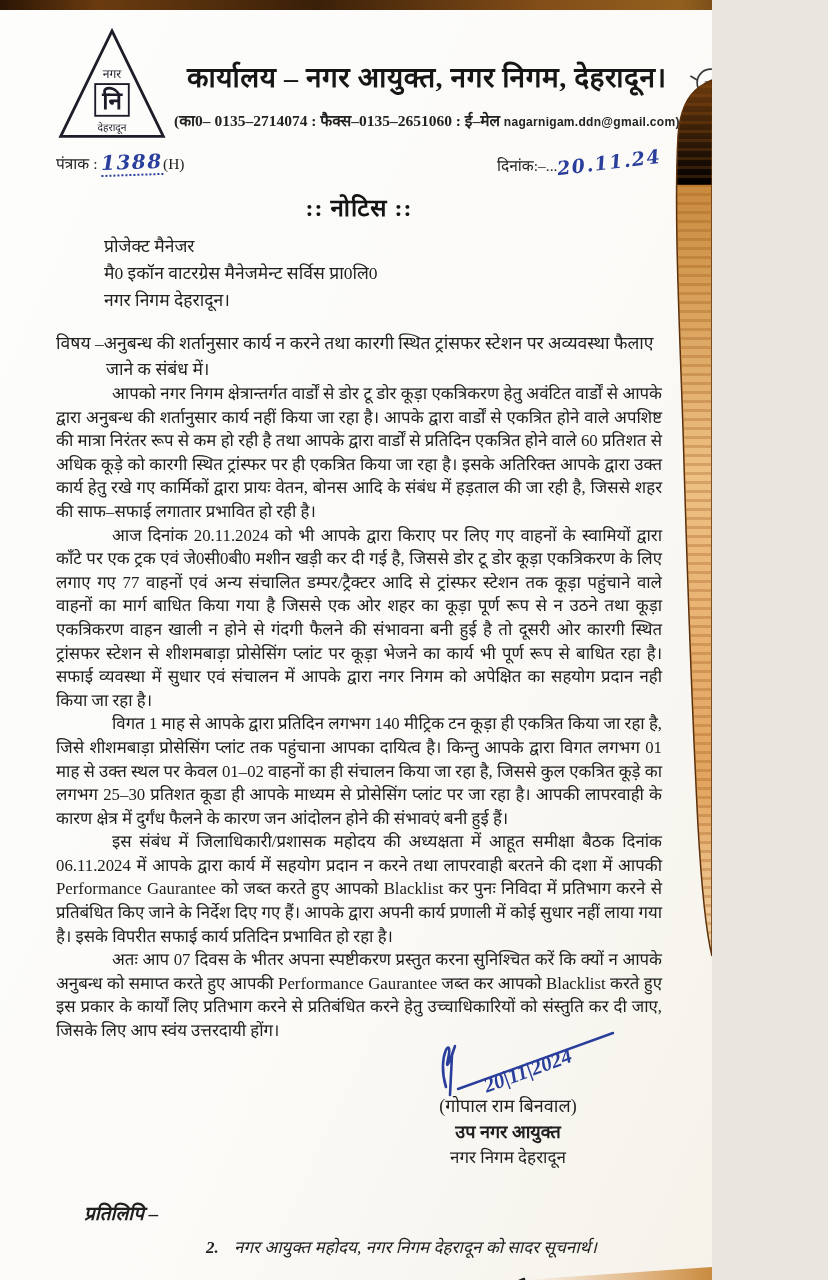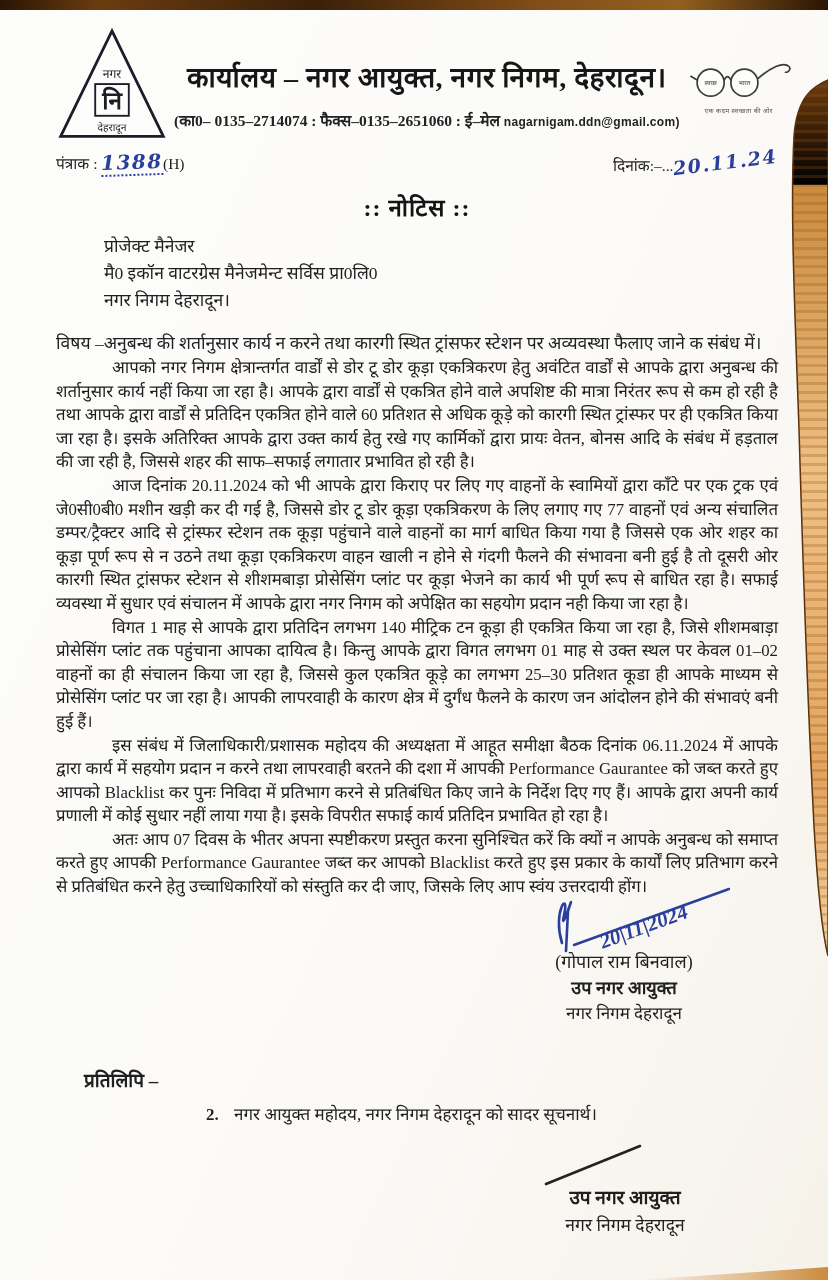--- a/index.html
+++ b/index.html
@@ -1,18 +1,18 @@
 <!DOCTYPE html>
 <html lang="hi"><head>
 <meta charset="utf-8">
 <style>
   html,body{margin:0;padding:0;}
   body{width:828px;height:1280px;overflow:hidden;background:#e9e6e0;}
   .page{
-    position:relative;width:828px;height:1280px;overflow:hidden;
+    position:relative;width:712px;height:1280px;overflow:hidden;
     background:linear-gradient(115deg,#fdfdfc 0%,#fbfaf7 60%,#f6f2ea 100%);
     font-family:"Liberation Serif","DejaVu Serif",serif;
     color:#1f1f1f;
   }
   
   .wood-top{
     position:absolute;top:0;left:0;width:828px;height:10px;z-index:5;
     background:linear-gradient(90deg,#2a1504,#6b3c10 12%,#3a2008 38%,#824d18 65%,#93601f 82%,#2a1504);
   }
   .wood-right{position:absolute;top:4px;right:0;width:46px;height:980px;z-index:5;}
@@ -55,21 +55,21 @@
     margin:0;font-size:16.8px;line-height:23.6px;text-align:justify;text-indent:56px;color:#1c1c1c;
   }
   .para:first-of-type{}
   
   .sigblock{width:280px;margin-left:auto;margin-right:14px;margin-top:-36px;text-align:center;position:relative;}
   .sigblock .sig-svg{display:block;margin:0 auto -6px auto;}
   .sig-name{font-size:18px;font-weight:normal;}
   .sig-title{font-size:18px;font-weight:bold;margin-top:2px;}
   .sig-org{font-size:17px;margin-top:2px;}
   
-  .copies{margin-top:43px;}
+  .copies{margin-top:32px;font-style:italic;}
   .copies-label{font-size:19px;font-weight:bold;margin-left:28px;}
   .copies-list{margin:8px 0 0 150px;padding:0;list-style:none;font-size:17px;line-height:27px;}
   .copies-list .num{font-weight:bold;display:inline-block;width:28px;}
   
   .footer-sig{width:250px;margin-left:auto;margin-right:28px;margin-top:14px;text-align:center;}
   .footer-sig .slash-svg{display:block;margin:0 auto -2px 40px;}
   .fs-title{font-size:19px;font-weight:bold;}
   .fs-org{font-size:17.5px;margin-top:2px;}
   svg text{font-family:"Liberation Serif",serif;}
 </style>

